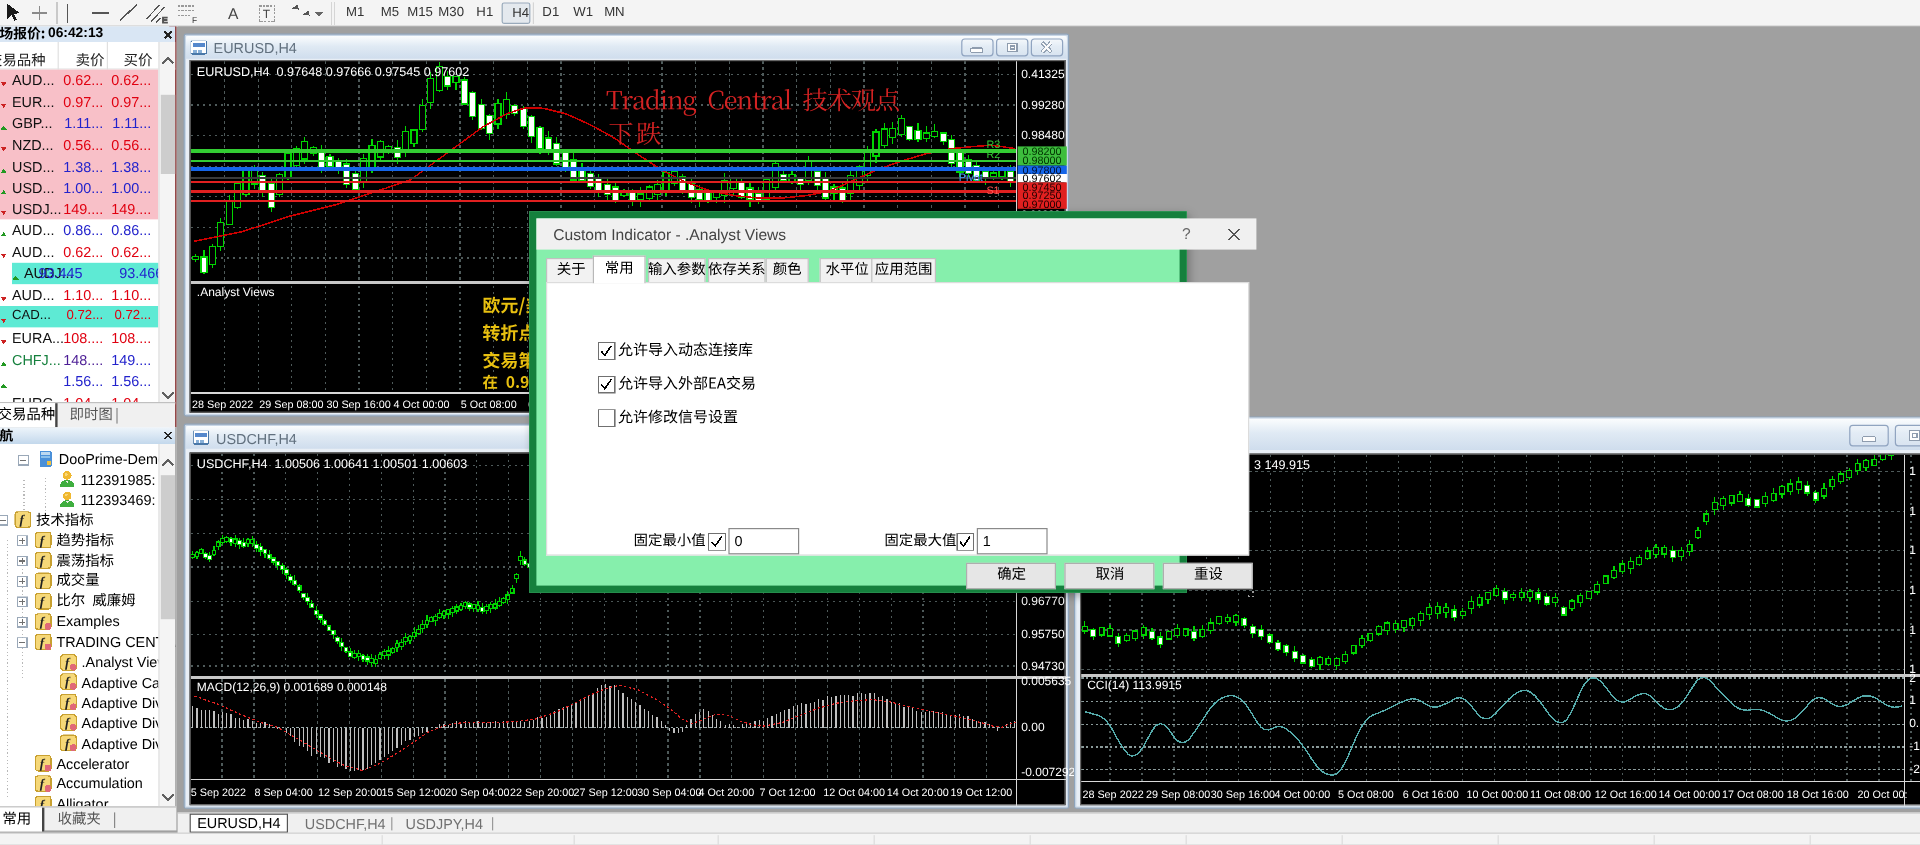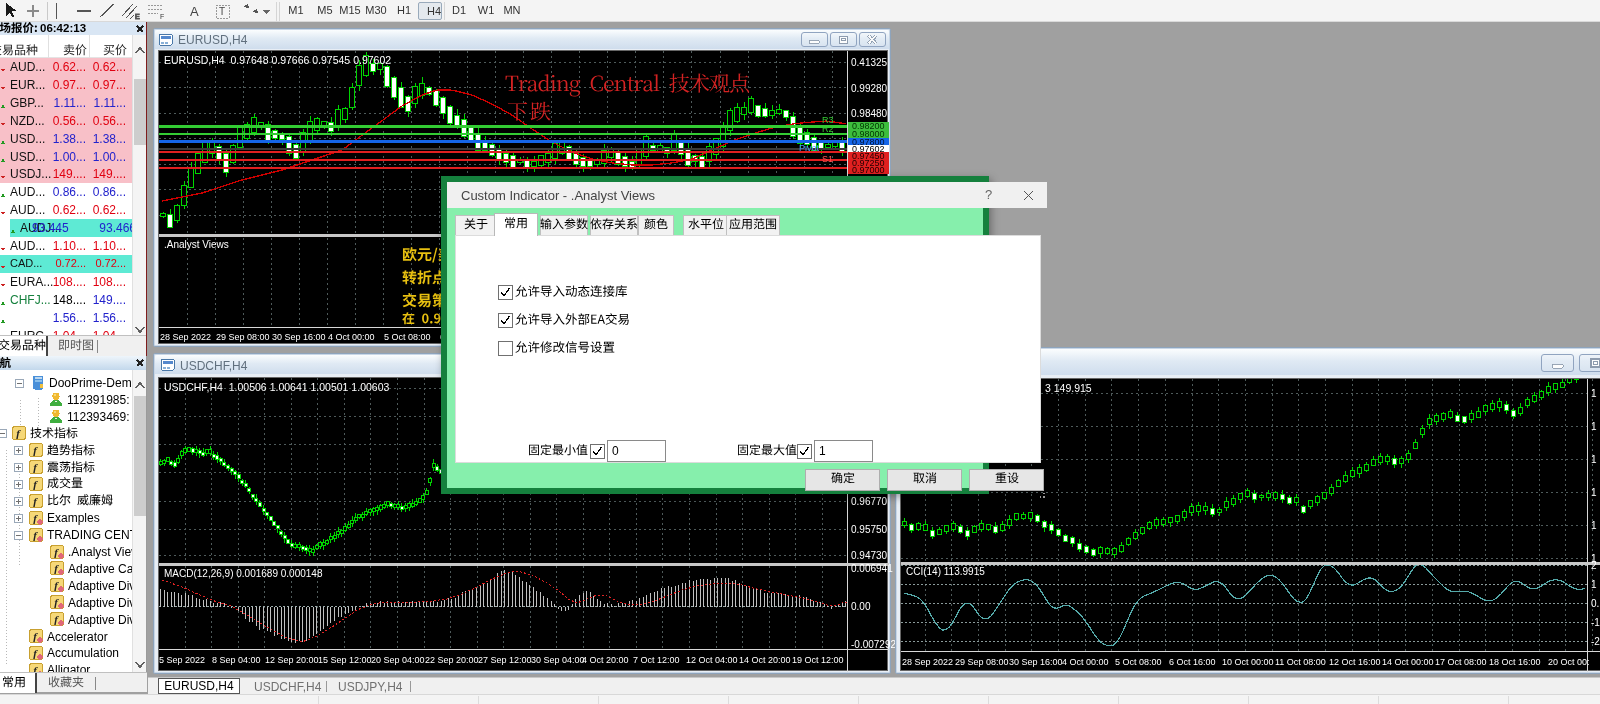--- a/index.html
+++ b/index.html
@@ -191,21 +191,21 @@
       </svg>
 <div class="abs" style="left:10px;top:2px;color:#111">EURA...</div>
 <div class="abs" style="left:22px;top:2px;width:64px;text-align:right;color:#e00010">108....</div>
 <div class="abs" style="left:62px;top:2px;width:64px;text-align:right;color:#e00010">108....</div>
 </div>
 <div class="abs" style="left:0;top:268.7px;width:132px;height:17.9px;background:#fff;font-size:12px">
 <svg class="abs" style="left:-2px;top:0" width="12" height="18">
         <path d="M2.5 14l2.5-3.5 2.5 3.5z" fill="#229922"></path>
       </svg>
 <div class="abs" style="left:10px;top:2px;color:#15803d">CHFJ...</div>
-<div class="abs" style="left:22px;top:2px;width:64px;text-align:right;color:#000000">148....</div>
+<div class="abs" style="left:22px;top:2px;width:64px;text-align:right;color:#4c1d95">148....</div>
 <div class="abs" style="left:62px;top:2px;width:64px;text-align:right;color:#2222cc">149....</div>
 </div>
 <div class="abs" style="left:0;top:286.6px;width:132px;height:17.9px;background:#fff;font-size:12px">
 <svg class="abs" style="left:-2px;top:0" width="12" height="18">
         <path d="M2.5 14l2.5-3.5 2.5 3.5z" fill="#229922"></path>
       </svg>
 <div class="abs" style="left:10px;top:18px;color:#111">EURA...</div>
 <div class="abs" style="left:22px;top:2px;width:64px;text-align:right;color:#2222cc">1.56...</div>
 <div class="abs" style="left:62px;top:2px;width:64px;text-align:right;color:#2222cc">1.56...</div>
 </div>
@@ -760,21 +760,21 @@
         <path d="M3.0 202.0L23.0 209.0L43.0 218.0L58.0 224.0L72.0 228.0L93.0 240.0L113.0 252.0L128.0 260.0L143.0 264.0L158.0 258.0L173.0 249.0L188.0 239.0L198.0 232.0L213.0 226.0L228.0 224.0L243.0 224.0L258.0 224.0L273.0 223.0L288.0 221.0L303.0 216.0L318.0 209.0L333.0 201.0L348.0 195.0L358.0 193.0L373.0 197.0L388.0 205.0L400.0 213.0L409.0 221.0L418.0 225.0L428.0 221.0L438.0 217.0L448.0 218.0L458.0 223.0L468.0 226.0L478.0 227.0L493.0 224.0L508.0 218.0L523.0 212.0L538.0 208.0L553.0 206.0L568.0 205.0L583.0 207.0L598.0 211.0L613.0 214.0L628.0 217.0L643.0 220.0L658.0 224.0L668.0 227.0L676.0 228.0L683.0 225.0L688.0 224.0" stroke="#dd2222" stroke-width="1" fill="none" stroke-dasharray="2 2"></path>
         <path d="M688 0V294" stroke="#d8d8d8"></path>
         <rect x="0" y="185" width="730" height="2.5" fill="#c8c8c8"></rect>
         <path d="M0 271.5H730" stroke="#d8d8d8"></path>
       </svg>
 <div class="ptxt" style="left:5px;top:3px">USDCHF,H4&nbsp;&nbsp;1.00506 1.00641 1.00501 1.00603</div>
 <div class="ptxt" style="left:5px;top:190px;font-size:10px">MACD(12,26,9) 0.001689 0.000148</div>
 <div class="axlab" style="left:692px;top:118.0px">0.96770</div>
 <div class="axlab" style="left:692px;top:146.0px">0.95750</div>
 <div class="axlab" style="left:692px;top:172.0px">0.94730</div>
-<div class="axlab" style="left:692px;top:185.0px">0.006941</div>
+<div class="axlab" style="left:692px;top:185.0px">0.005635</div>
 <div class="axlab" style="left:692px;top:223.0px">0.00</div>
 <div class="axlab" style="left:692px;top:261.0px">-0.007292</div>
 <div class="dlab" style="left:0.0px;top:277px">5 Sep 2022</div>
 <div class="dlab" style="left:53.0px;top:277px">8 Sep 04:00</div>
 <div class="dlab" style="left:106.0px;top:277px">12 Sep 20:00</div>
 <div class="dlab" style="left:159.0px;top:277px">15 Sep 12:00</div>
 <div class="dlab" style="left:212.0px;top:277px">20 Sep 04:00</div>
 <div class="dlab" style="left:266.0px;top:277px">22 Sep 20:00</div>
 <div class="dlab" style="left:319.0px;top:277px">27 Sep 12:00</div>
 <div class="dlab" style="left:372.0px;top:277px">30 Sep 04:00</div>

